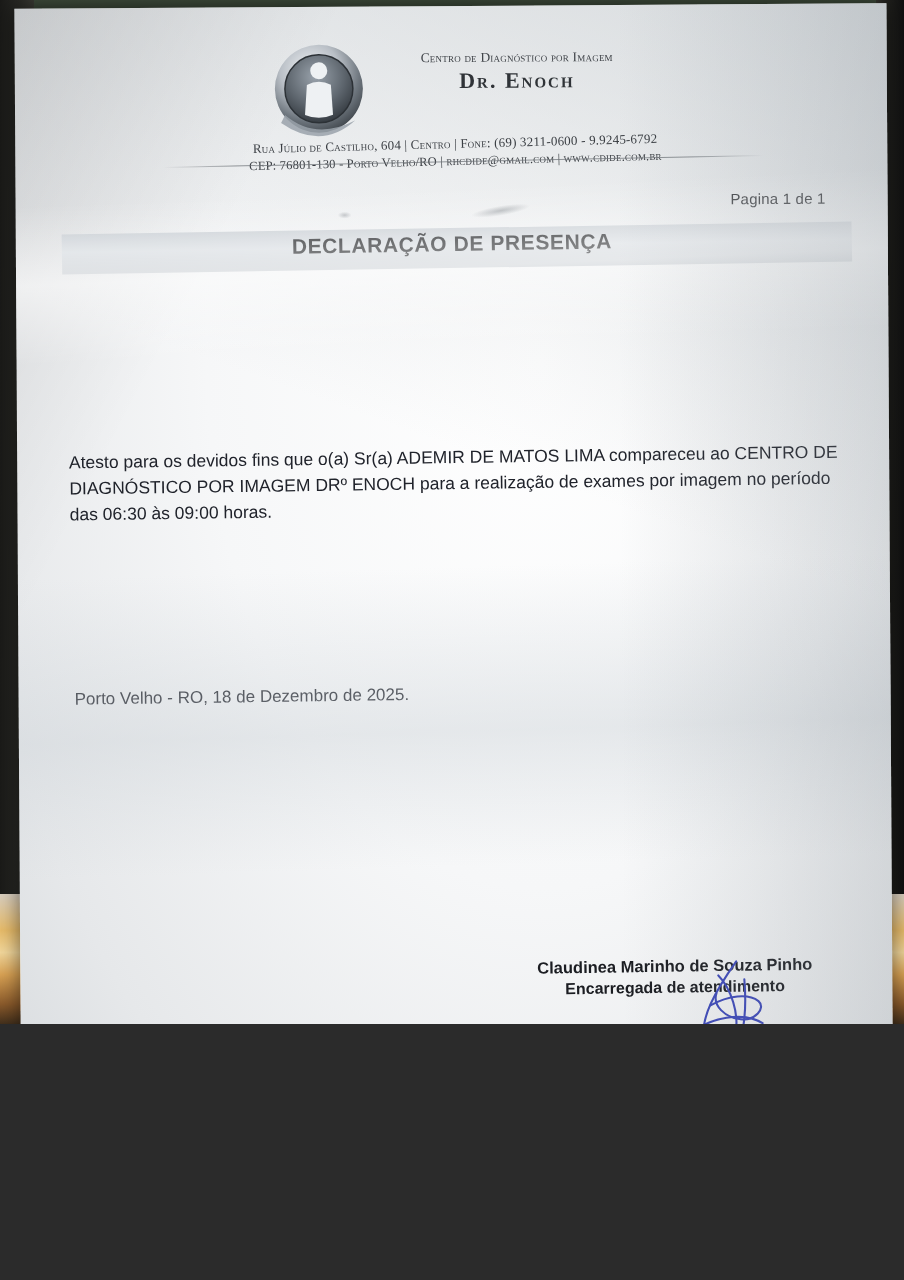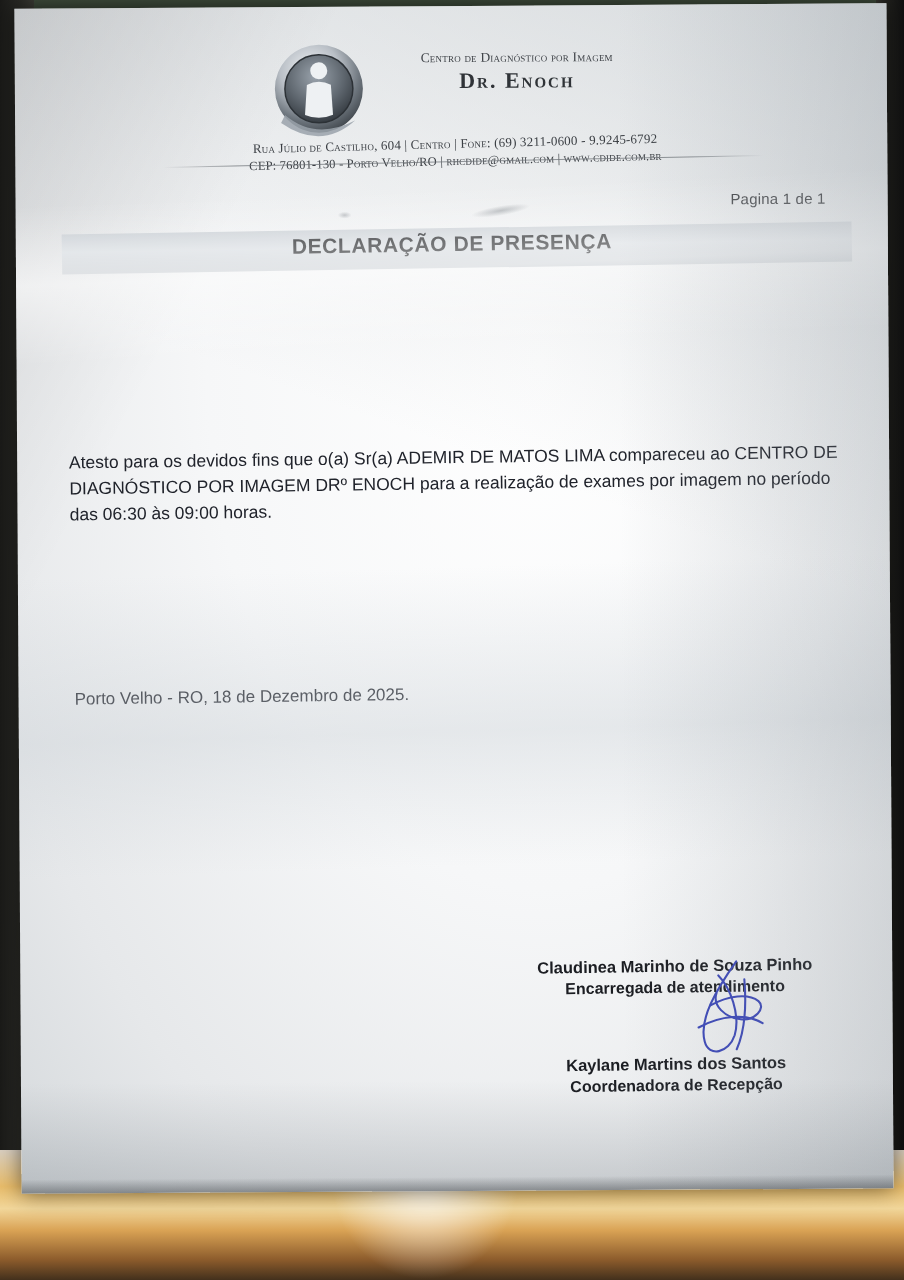--- a/index.html
+++ b/index.html
@@ -11,21 +11,21 @@
     width: 904px;
     height: 1280px;
     overflow: hidden;
     font-family: "Liberation Sans", sans-serif;
   }
 
   
   #photo {
     position: relative;
     width: 904px;
-    height: 1280px;
+    height: 1024px;
     background: #101010;
     overflow: hidden;
   }
   .bg-top {
     position: absolute;
     left: 0; top: 0;
     width: 904px; height: 70px;
     background: linear-gradient(180deg, #3d4a3a 0%, #2c3329 55%, #1d1f1b 100%);
   }
   .bg-bottom {

